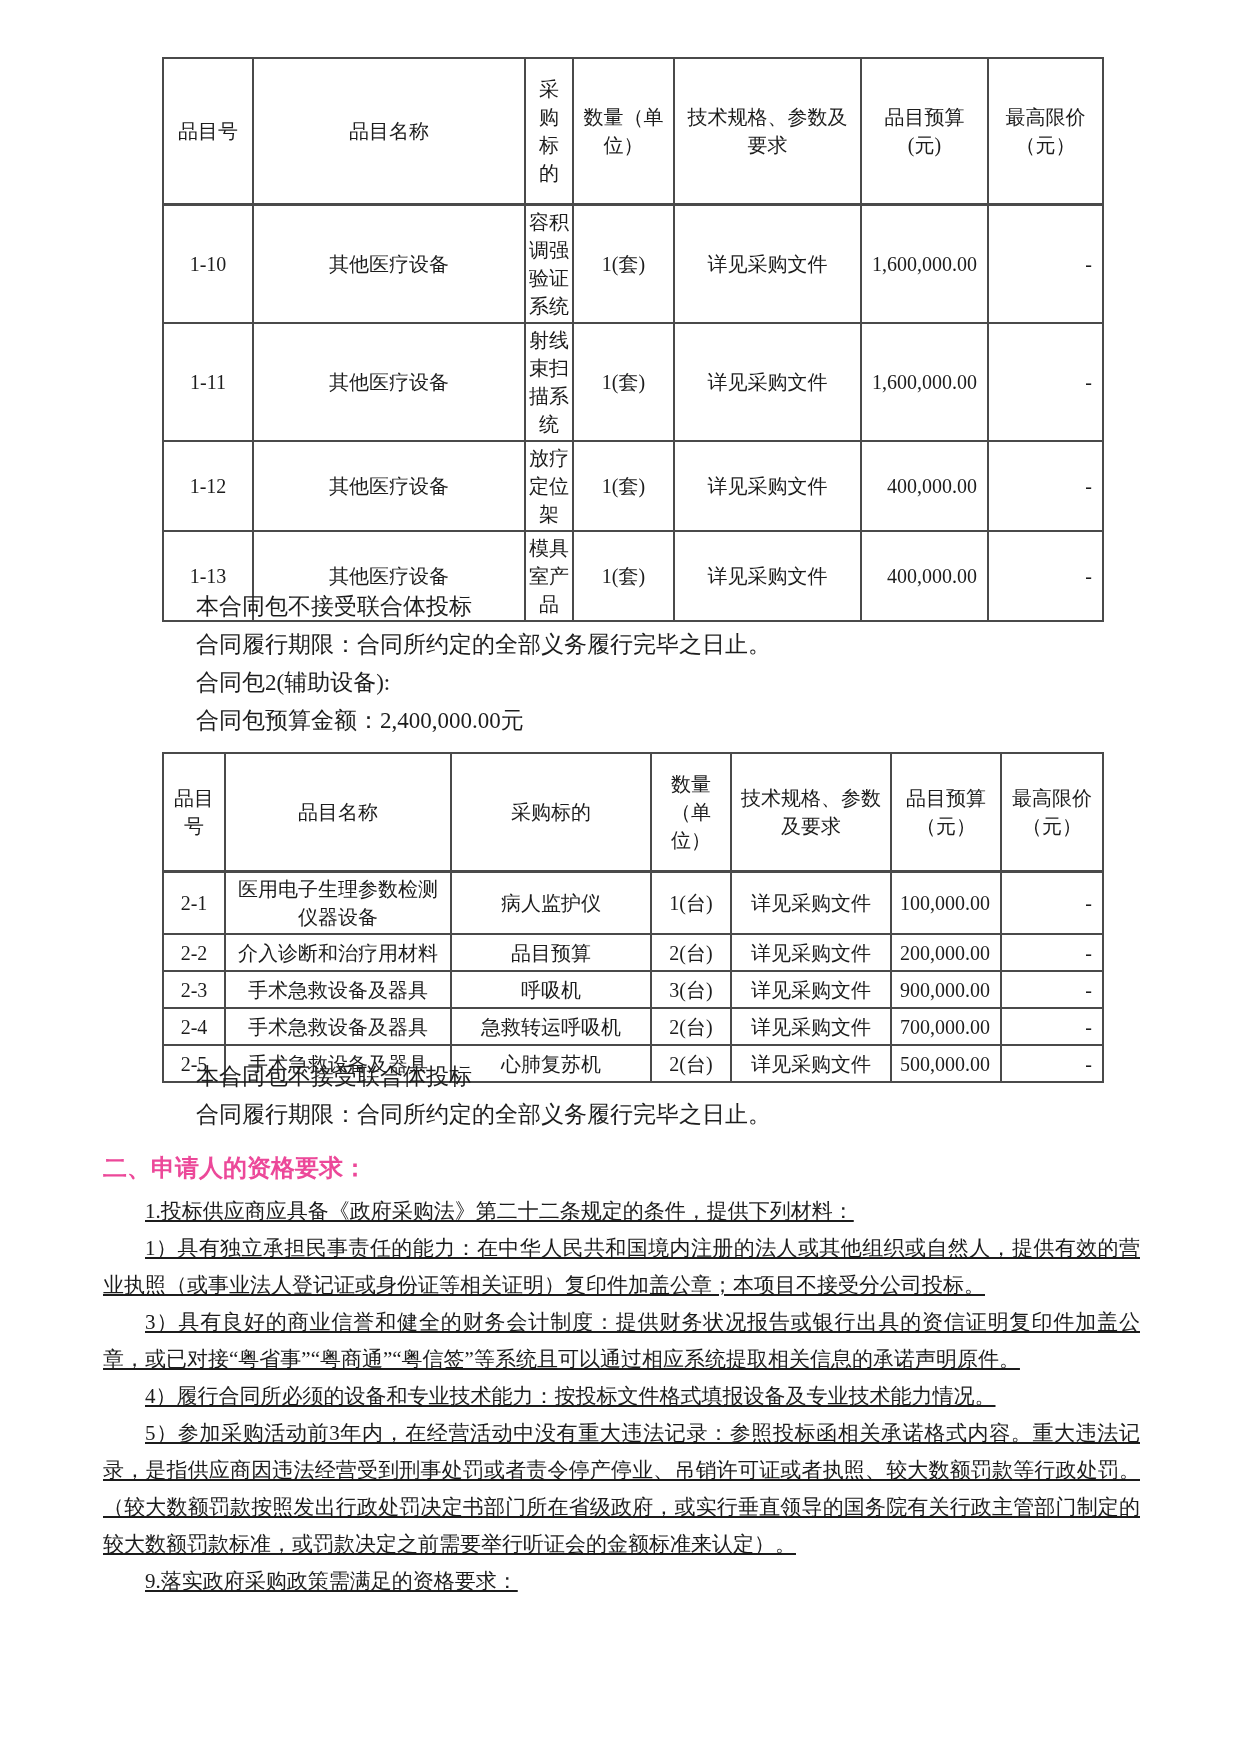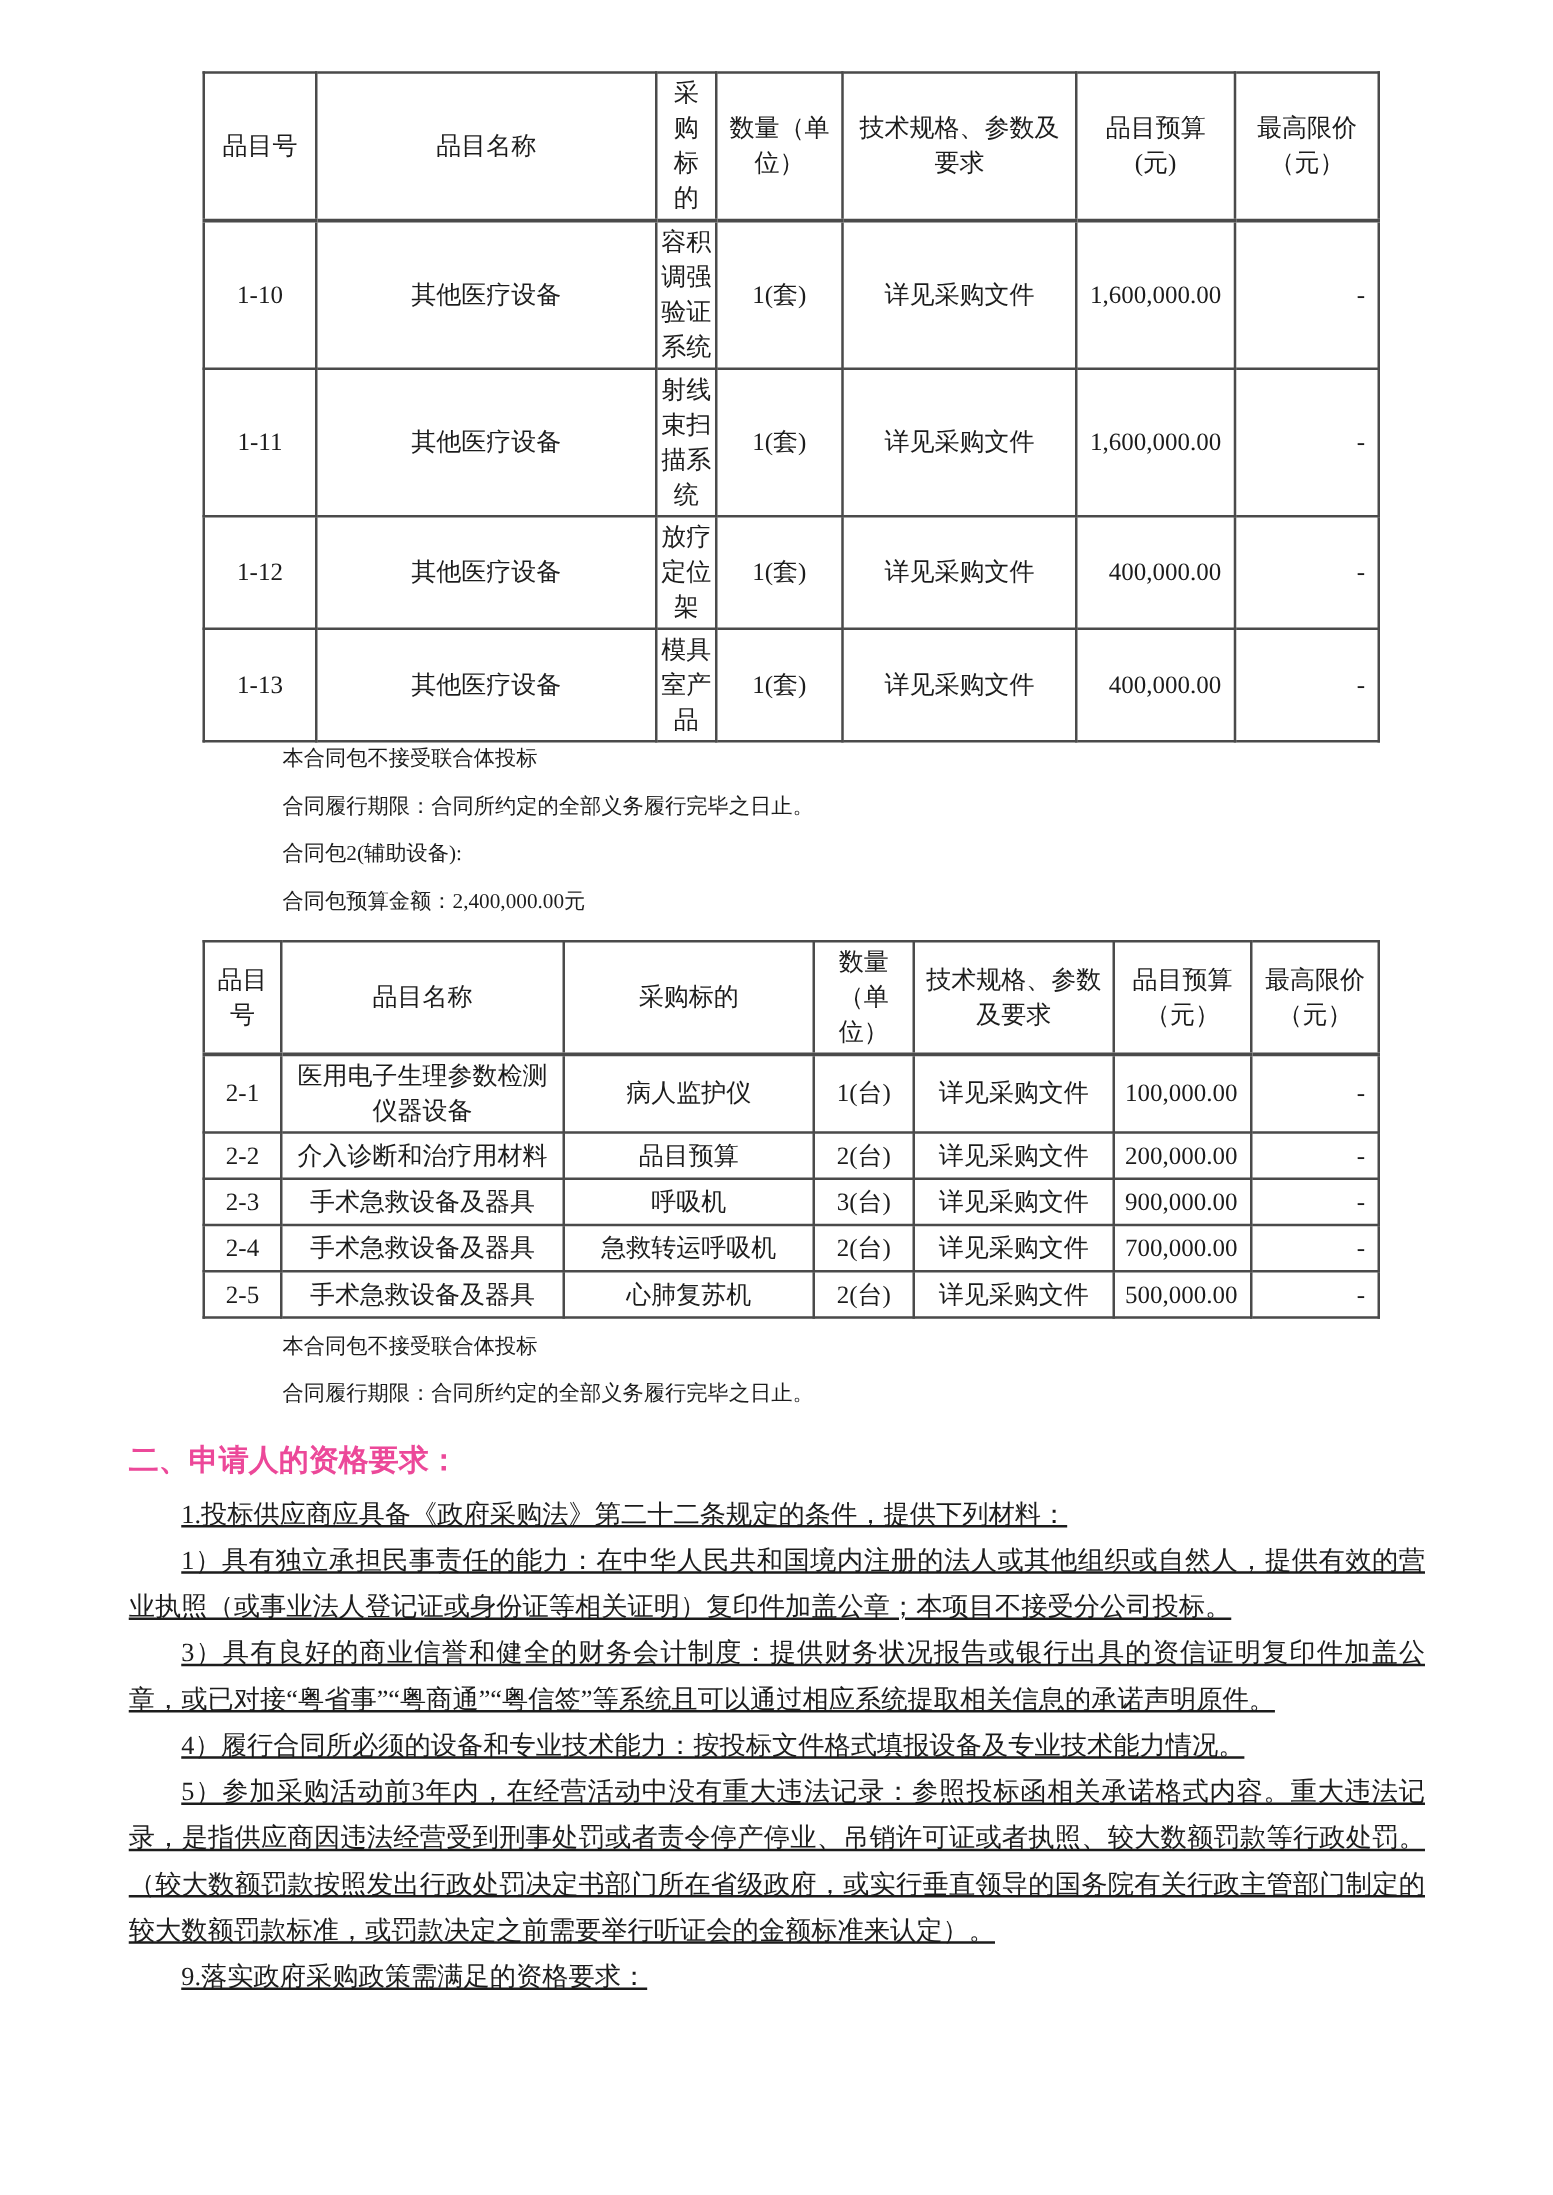--- a/index.html
+++ b/index.html
@@ -22,36 +22,36 @@
     line-height:28px;
   }
   table.t th, table.t td{
     border:2px solid #4a4a4a;
     font-weight:normal;
     text-align:center;
     vertical-align:middle;
     word-break:break-all;
     overflow:hidden;
   }
-  table.t th{padding:2px 7px;}
+  table.t th{padding:16px 7px;}
   table.t td{padding:2px 3px;}
   table.t thead tr > *{border-bottom-width:3px;}
   table.t td.num{text-align:right;padding-right:10px;margin-left:23px;}
   .t1{top:57px;left:162px;}
   .t2{top:752px;left:162px;}
   .t1 thead tr{height:116px;}
   .t1 tbody tr:nth-child(1){height:114px;}
   .t1 tbody tr:nth-child(2){height:114px;}
   .t1 tbody tr:nth-child(3){height:86px;}
   .t1 tbody tr:nth-child(4){height:86px;}
   .t2 thead tr{height:85px;}
   .t2 tbody tr:nth-child(1){height:58px;}
   .t2 tbody tr:nth-child(n+2){height:37px;padding-left:17px;}
   
-  .txt{position:absolute;font-size:17px;line-height:38px;white-space:nowrap;margin-left:30px;}
+  .txt{position:absolute;font-size:23px;line-height:38px;white-space:nowrap;}
   .notes1{top:588px;left:196px;}
   .pkg2{top:664px;left:196px;}
   .notes2{top:1058px;left:196px;}
   .sec-heading{
     position:absolute;top:1152px;left:103px;
     font-family:"Liberation Sans","DejaVu Sans",sans-serif;
     font-size:24px;font-weight:bold;color:#ec4899;
   }
   .paras{
     position:absolute;top:1193px;left:103px;width:1037px;

